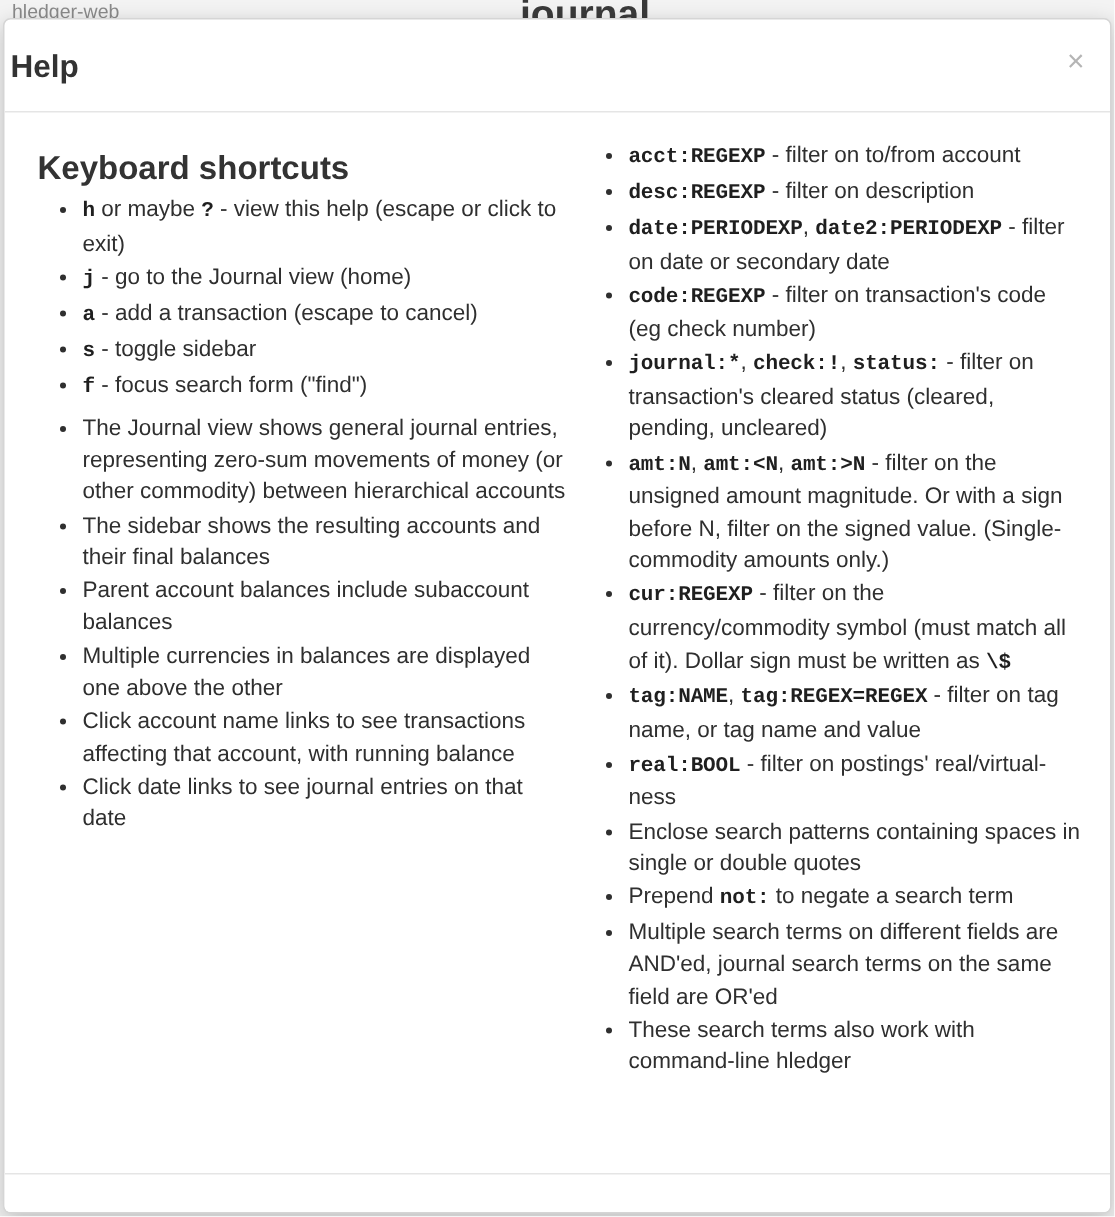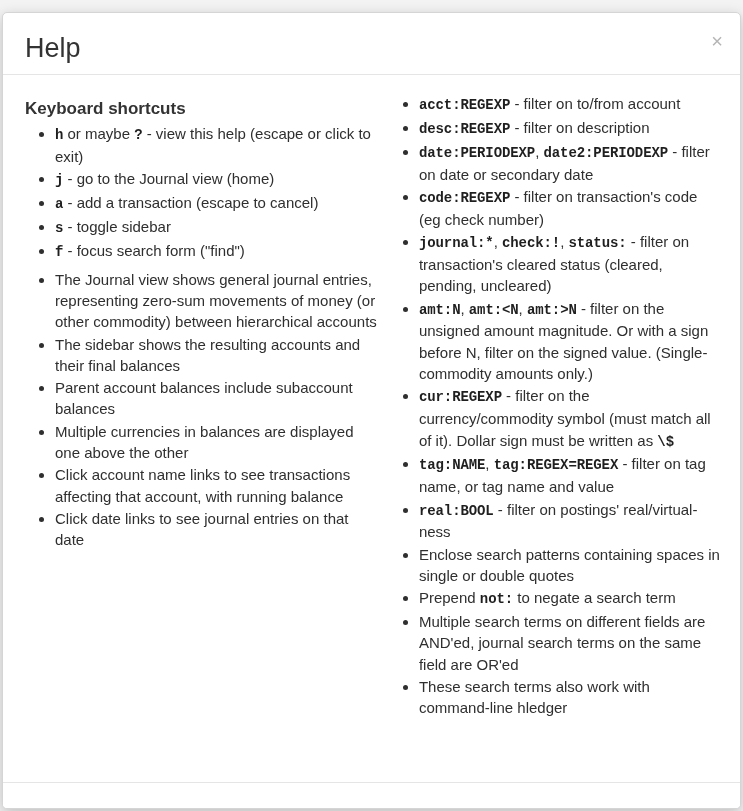--- a/index.html
+++ b/index.html
@@ -54,25 +54,25 @@
     box-shadow: 0 4px 14px rgba(0,0,0,0.22);
     overflow: hidden;
   }
   .modal-header {
     position: relative;
     height: 62px;
     border-bottom: 1px solid #e5e5e5;
   }
   .modal-title {
     position: absolute;
-    left: 22px;
+    left: 4px;
     top: 20px;
-    font-size: 27px;
+    font-size: 21px;
     color: #333;
-    font-weight: normal;
+    font-weight: bold;
     margin: 0;
   }
   .close-btn {
     position: absolute;
     right: 17px;
     top: 18px;
     font-size: 20px;
     line-height: 1;
     color: #b5b5b5;
     background: none;
@@ -83,21 +83,21 @@
   }
   .modal-body {
     display: flex;
     padding: 14px 18px 18px 18px;
     gap: 0;
   }
   .col-left { width: 360px; }
   .col-right { width: 345px; padding-left: 6px; }
 
   h4.section {
-    font-size: 17px;
+    font-size: 22px;
     margin: 10px 0 4px 4px;
     color: #333;
     font-weight: bold;
   }
   ul.bullets {
     margin: 4px 0 6px 0;
     padding-left: 34px;
     list-style-type: disc;
   }
   ul.bullets li {
@@ -120,20 +120,24 @@
     height: 26px;
     border-top: 1px solid #e5e5e5;
     background: #fff;
   }
 </style>
 </head>
 <body>
 
 <div id="page">
 
+  <div class="behind">
+    <div class="behind-brand">hledger-web</div>
+    <div class="behind-title">...journal...</div>
+  </div>
 
   <div class="modal">
     <div class="modal-header">
       <h2 class="modal-title">Help</h2>
       <button class="close-btn">×</button>
     </div>
 
     <div class="modal-body">
       <div class="col-left">
         <h4 class="section">Keyboard shortcuts</h4>

